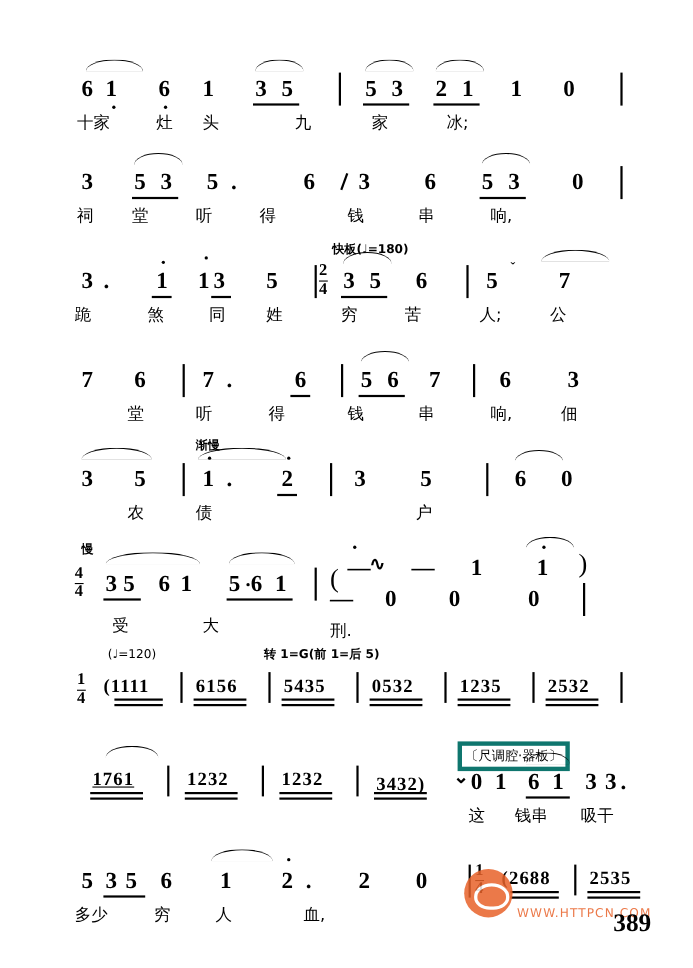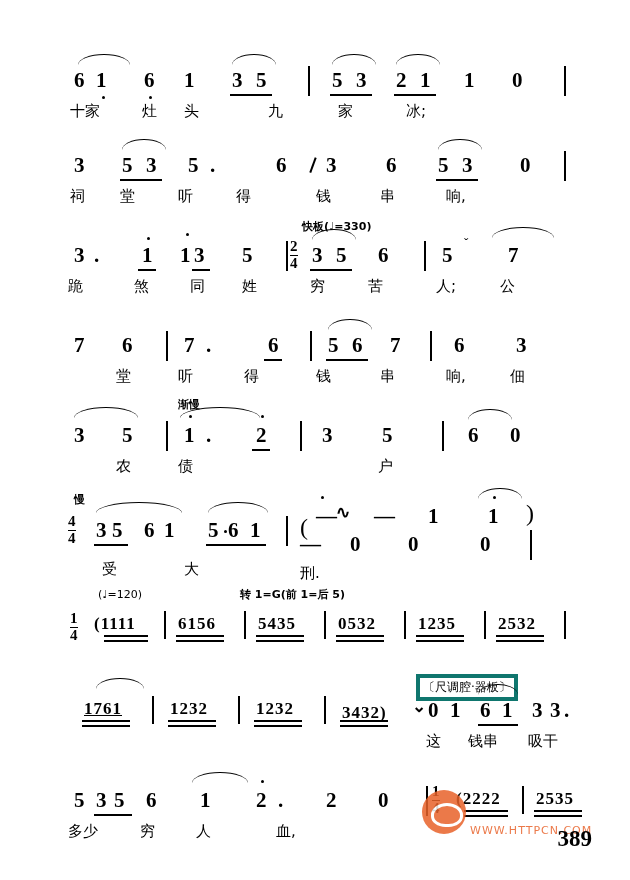--- a/index.html
+++ b/index.html
@@ -237,21 +237,21 @@
       <div class="cell lyr" style="left:10px; top:34px;">祠</div>
       <div class="cell lyr" style="left:60px; top:34px;">堂</div>
       <div class="cell lyr" style="left:118px; top:34px;">听</div>
       <div class="cell lyr" style="left:176px; top:34px;">得</div>
       <div class="cell lyr" style="left:256px; top:34px;">钱</div>
       <div class="cell lyr" style="left:320px; top:34px;">串</div>
       <div class="cell lyr" style="left:386px; top:34px;">响,</div>
     </div>
 
     <div class="line" style="top:175px">
-      <div class="cell tempo bold" style="left:242px; top:-24px;">快板(♩=330)</div>
+      <div class="cell tempo bold" style="left:242px; top:-24px;">快板(♩=180)</div>
 
       <div class="cell num" style="left:14px; top:0;">3</div>
       <div class="cell num" style="left:34px; top:0;">.</div>
 
       <div class="cell num" style="left:82px; top:0;">1</div>
       <div class="dot" style="left:87px; top:-8px;"></div>
       <div class="underline" style="left:78px; top:24px; width:18px;"></div>
 
       <div class="cell num" style="left:120px; top:0;">1</div>
       <div class="dot" style="left:126px; top:-12px;"></div>
@@ -494,21 +494,21 @@
       <div class="cell num" style="left:218px; top:0;">.</div>
       <div class="cell num" style="left:266px; top:0;">2</div>
       <div class="cell num" style="left:318px; top:0;">0</div>
 
       <div class="barline" style="left:366px; top:-4px; height:30px;"></div>
       <div class="timesig" style="left:372px; top:-6px;">
         <div>1</div>
         <div class="den">4</div>
       </div>
 
-      <div class="cell num small" style="left:396px; top:0;">(2222</div>
+      <div class="cell num small" style="left:396px; top:0;">(2688</div>
       <div class="underline" style="left:404px; top:20px; width:44px;"></div>
       <div class="underline" style="left:404px; top:25px; width:44px;"></div>
       <div class="barline" style="left:462px; top:-4px; height:28px;"></div>
 
       <div class="cell num small" style="left:476px; top:0;">2535</div>
       <div class="underline" style="left:474px; top:20px; width:48px;"></div>
       <div class="underline" style="left:474px; top:25px; width:48px;"></div>
 
       <div class="cell lyr" style="left:8px; top:34px;">多少</div>
       <div class="cell lyr" style="left:80px; top:34px;">穷</div>

